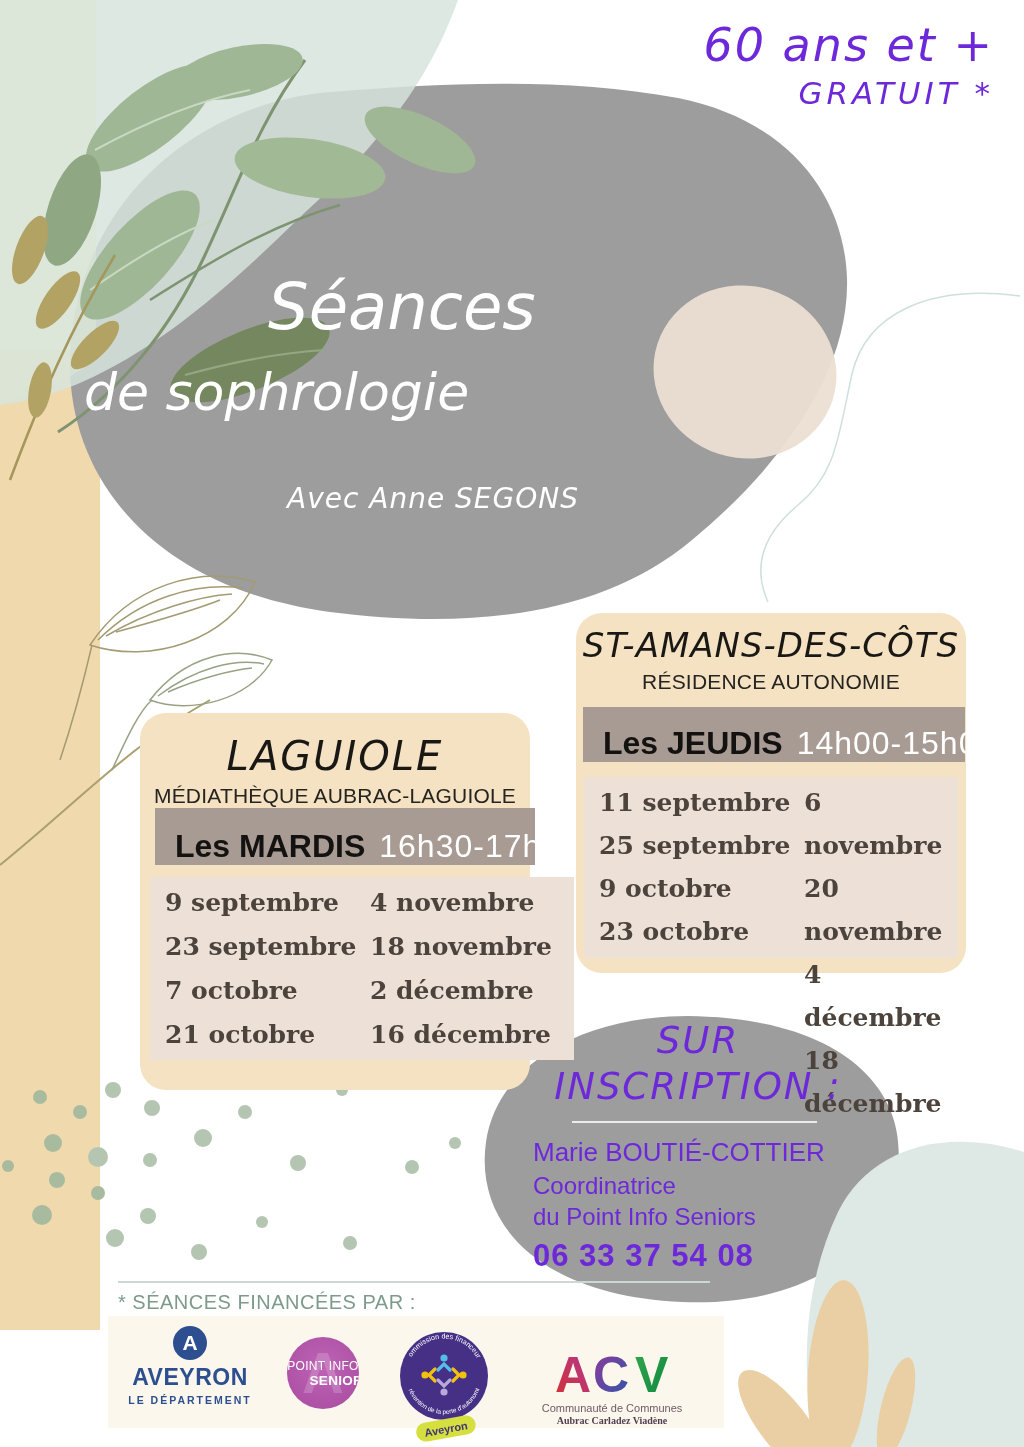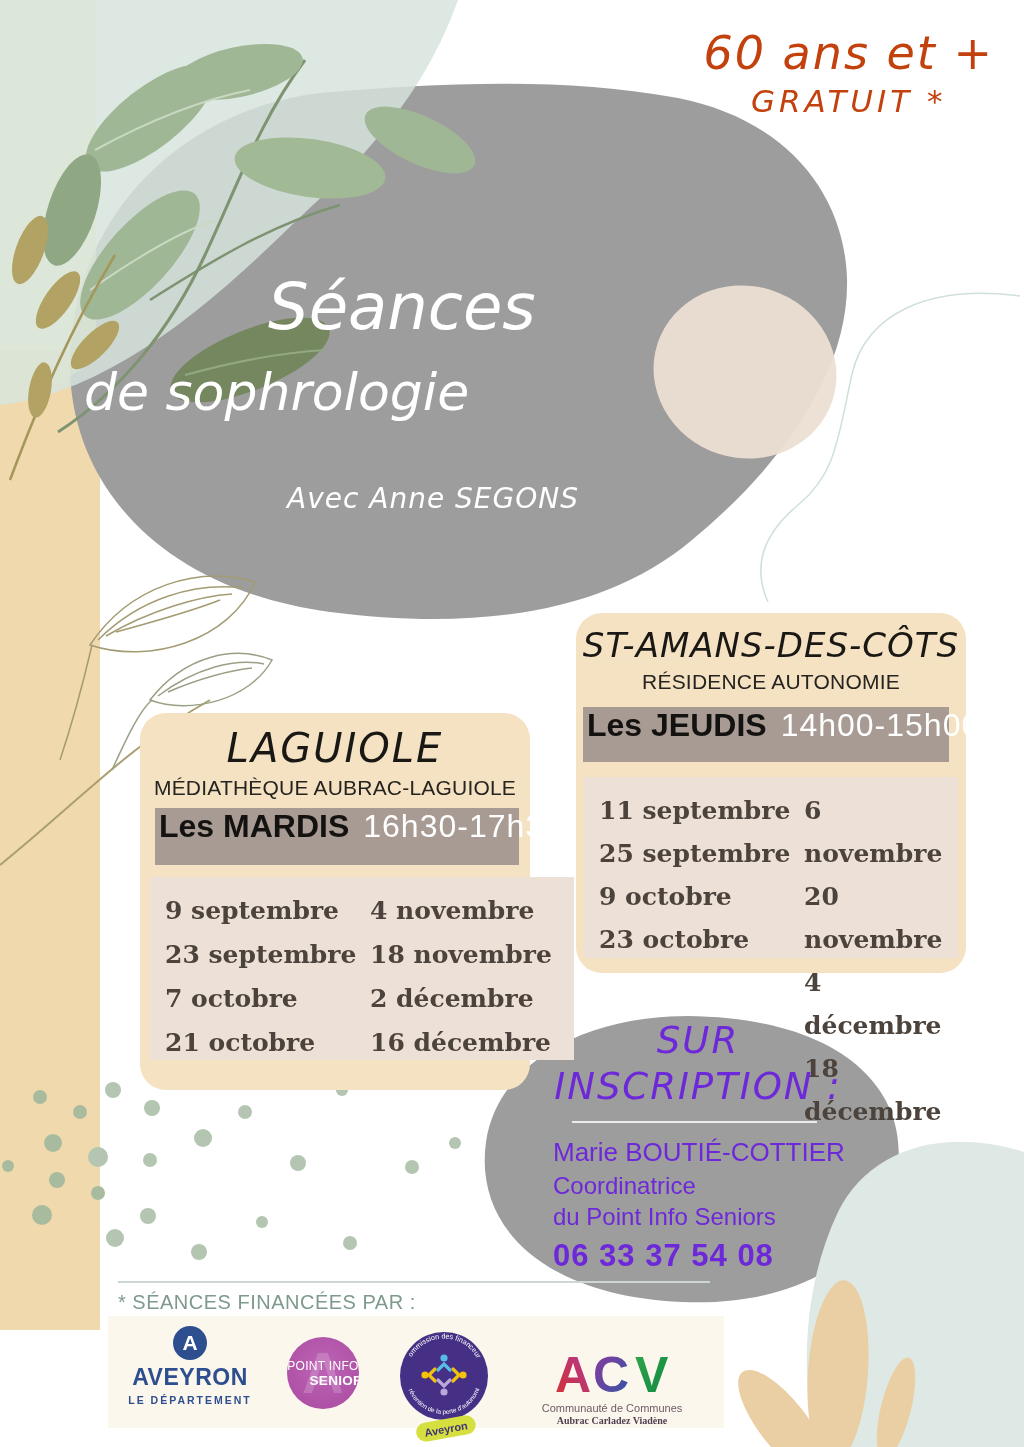--- a/index.html
+++ b/index.html
@@ -7,53 +7,53 @@
     position:relative;width:1024px;height:1447px;overflow:hidden;
     background:#ffffff;font-family:"Liberation Sans",sans-serif;
   }
   .abs{position:absolute;}
   svg.bg{position:absolute;left:0;top:0;width:1024px;height:1447px;}
 
   
   .hand{font-family:"DejaVu Sans",sans-serif;font-style:italic;}
 
   
-  .age-badge{top:28px;right:30px;text-align:center;color:#c2410c;line-height:1.12;}
+  .age-badge{top:20px;right:30px;text-align:right;color:#6d28d9;line-height:1.12;}
   .age-badge .l1{font-size:46px;letter-spacing:2px;}
   .age-badge .l2{font-size:31px;letter-spacing:4px;margin-top:4px;}
 
   
   .title-l1{left:268px;top:270px;font-size:64px;color:#fff;white-space:nowrap;}
   .title-l2{left:84px;top:362px;font-size:52px;color:#fff;white-space:nowrap;}
   .title-sub{left:287px;top:482px;font-size:28px;color:#fff;white-space:nowrap;letter-spacing:1px;}
 
   
   .card{background:#f4e2c2;border-radius:26px;}
   .card-laguiole{left:140px;top:713px;width:390px;height:377px;}
   .card-stamans{left:576px;top:613px;width:390px;height:360px;}
   .card .city{text-align:center;color:#1a1815;white-space:nowrap;}
-  .card-laguiole .city{font-size:40px;margin-top:12px;letter-spacing:2px;}
+  .card-laguiole .city{font-size:40px;margin-top:20px;letter-spacing:2px;}
   .card-stamans .city{font-size:34px;margin-top:12px;letter-spacing:1px;}
   .card .venue{text-align:center;font-weight:400;color:#262421;font-size:21px;margin-top:5px;white-space:nowrap;letter-spacing:.2px;}
-  .daybar{position:absolute;background:#a89b93;display:flex;align-items:flex-start;padding-left:4px;gap:14px;white-space:nowrap;}
+  .daybar{position:absolute;background:#a89b93;display:flex;align-items:flex-end;padding-left:20px;gap:14px;white-space:nowrap;}
   .card-laguiole .daybar{left:15px;width:360px;top:95px;height:57px;}
   .card-stamans .daybar{left:7px;width:362px;top:94px;height:55px;}
   .daybar .day{font-weight:bold;font-size:32px;color:#141210;}
   .daybar .time{font-size:32px;color:#ffffff;letter-spacing:1px;}
   .datepanel{position:absolute;background:#ece0d7;display:grid;grid-template-columns:205px 1fr;
-    padding:12px 0 0 15px;box-sizing:border-box;
+    padding:4px 0 0 15px;box-sizing:border-box;
     font-family:"DejaVu Serif",serif;font-weight:bold;font-size:25px;color:#4b433c;}
   .card-laguiole .datepanel{left:10px;width:424px;top:164px;height:183px;line-height:44px;}
   .card-stamans .datepanel{left:8px;width:374px;top:164px;height:181px;line-height:43px;}
 
   
   .inscription{left:488px;top:1018px;width:420px;color:#6d28d9;}
   .inscription .h{font-size:37px;text-align:center;white-space:nowrap;letter-spacing:2px;line-height:1.25;}
   .inscription .rule{width:245px;margin:10px 0 12px 84px;border-top:2px solid rgba(255,255,255,.8);}
-  .inscription .contact{margin-left:65px;}
+  .inscription .contact{margin-left:45px;}
   .inscription .name{font-size:26px;line-height:35px;white-space:nowrap;}
   .inscription .role{font-size:24px;line-height:31px;white-space:nowrap;}
   .inscription .phone{font-size:31px;font-weight:bold;margin-top:6px;letter-spacing:1px;white-space:nowrap;}
 
   
   .foot-band{left:108px;top:1316px;width:616px;height:112px;background:#fbf7ed;}
   .foot-rule{left:118px;top:1281px;width:592px;border-top:2px solid #ccd9d2;}
   .foot-caption{left:118px;top:1291px;font-size:20px;color:#7e9a8c;letter-spacing:.5px;white-space:nowrap;}
 
   .logo-aveyron{left:128px;top:1326px;width:124px;text-align:center;color:#2d4e8f;}

